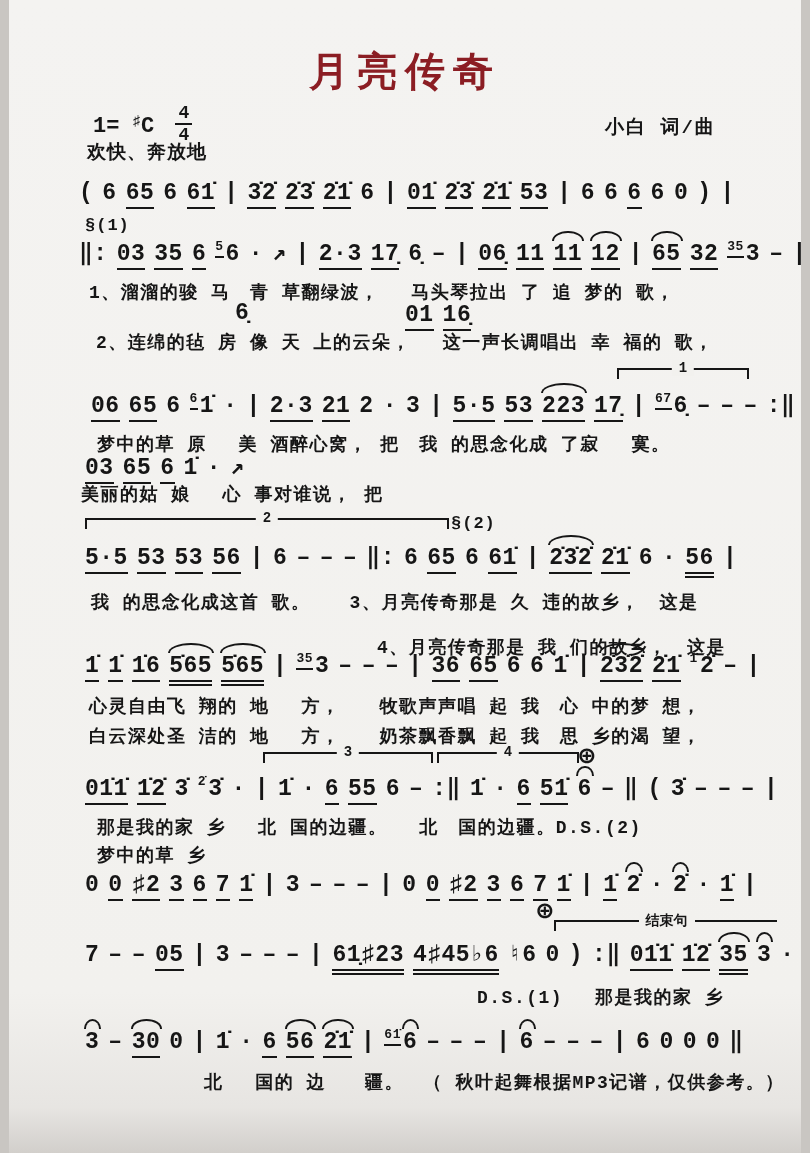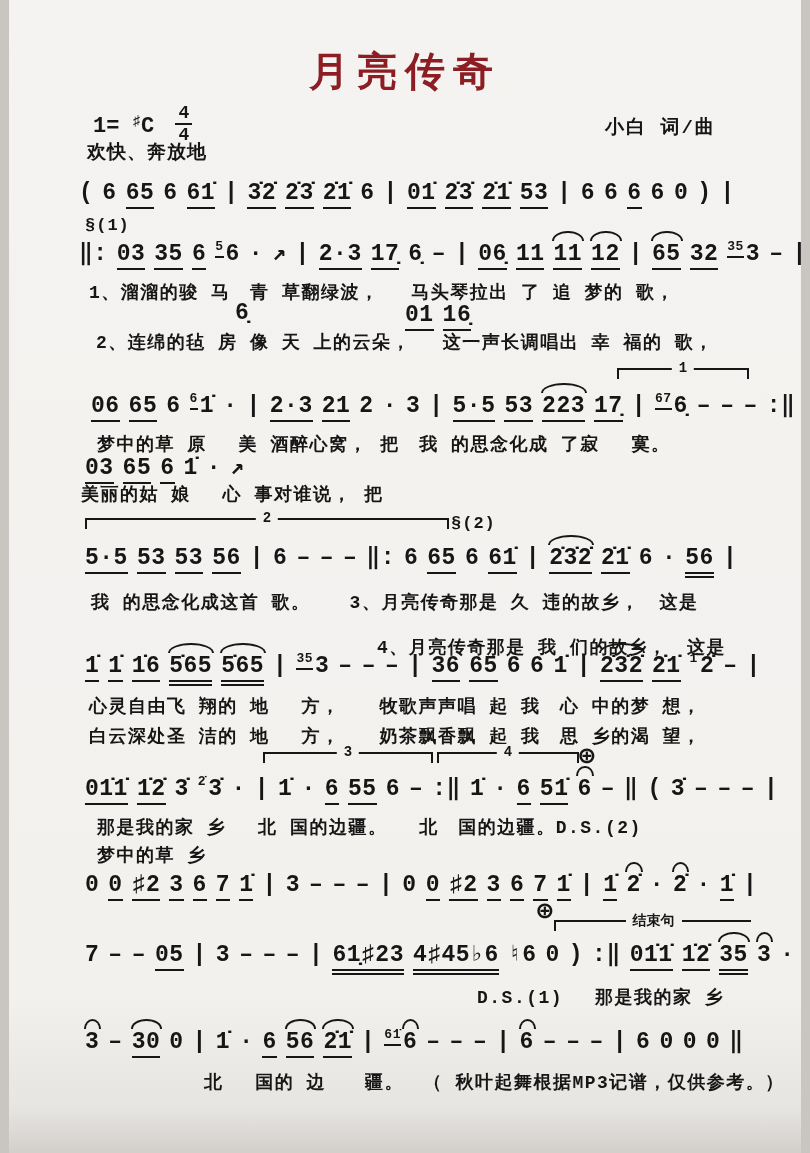--- a/index.html
+++ b/index.html
@@ -82,21 +82,21 @@
         <span class="blabel">3</span>
       </div>
       <div class="bracket" style="left: 428px; top: 752px; width: 138px;">
         <span class="blabel">4</span>
       </div>
       <div class="coda" style="left: 570px; top: 740px;">⊕</div>
       <div class="note-line" style="left: 76px; top: 775px;"><span class="tok u">01̇1̇</span><span class="tok u">1̇2̇</span><span class="tok">3̇</span><span class="tok g">2̇</span><span class="tok">3̇</span><span class="tok">·</span><span class="tok">|</span><span class="tok">1̇</span><span class="tok">·</span><span class="tok u">6</span><span class="tok u">55</span><span class="tok">6</span><span class="tok">–</span><span class="tok">:‖</span><span class="tok">1̇</span><span class="tok">·</span><span class="tok u">6</span><span class="tok u">51̇</span><span class="tok a">6</span><span class="tok">–</span><span class="tok">‖</span><span class="tok">(</span><span class="tok">3̇</span><span class="tok">–</span><span class="tok">–</span><span class="tok">–</span><span class="tok">|</span></div>
       <div class="lyric-line" style="left: 88px; top: 815px;">那是我的家 乡　 北 国的边疆。　 北　国的边疆。D.S.(2)</div>
       <div class="lyric-line" style="left: 88px; top: 843px;">梦中的草 乡</div>
       <div class="coda" style="left: 528px; top: 895px;">⊕</div>
-      <div class="bracket noright" style="left: 545px; top: 920px; width: 195px;">
+      <div class="bracket noright" style="left: 545px; top: 920px; width: 195px; padding-left: 26px;">
         <span class="blabel">结束句</span>
       </div>
       <div class="note-line" style="left: 76px; top: 872px;"><span class="tok">0</span><span class="tok u">0</span><span class="tok u">♯2</span><span class="tok u">3</span><span class="tok u">6</span><span class="tok u">7</span><span class="tok u">1̇</span><span class="tok">|</span><span class="tok">3</span><span class="tok">–</span><span class="tok">–</span><span class="tok">–</span><span class="tok">|</span><span class="tok">0</span><span class="tok u">0</span><span class="tok u">♯2</span><span class="tok u">3</span><span class="tok u">6</span><span class="tok u">7</span><span class="tok u">1̇</span><span class="tok">|</span><span class="tok u">1̇</span><span class="tok a">2̇</span><span class="tok">·</span><span class="tok a">2̇</span><span class="tok">·</span><span class="tok u">1̇</span><span class="tok">|</span></div>
       <div class="note-line" style="left: 76px; top: 942px;"><span class="tok">7</span><span class="tok">–</span><span class="tok">–</span><span class="tok u">05</span><span class="tok">|</span><span class="tok">3</span><span class="tok">–</span><span class="tok">–</span><span class="tok">–</span><span class="tok">|</span><span class="tok w">61̣♯23</span><span class="tok w">4♯45♭6</span><span class="tok">♮6</span><span class="tok">0</span><span class="tok">)</span><span class="tok">:‖</span><span class="tok u">01̇1̇</span><span class="tok u">1̇2̇</span><span class="tok w a">35</span><span class="tok a">3</span><span class="tok">·</span><span class="tok">|</span></div>
       <div class="lyric-line" style="left: 468px; top: 985px; text-align: right;">D.S.(1)　 那是我的家 乡</div>
       <div class="note-line" style="left: 76px; top: 1028px;"><span class="tok a">3</span><span class="tok">–</span><span class="tok u a">30</span><span class="tok">0</span><span class="tok">|</span><span class="tok">1̇</span><span class="tok">·</span><span class="tok u">6</span><span class="tok u a">56</span><span class="tok u a">2̇1̇</span><span class="tok">|</span><span class="tok u g">61̇</span><span class="tok a">6</span><span class="tok">–</span><span class="tok">–</span><span class="tok">–</span><span class="tok">|</span><span class="tok a">6</span><span class="tok">–</span><span class="tok">–</span><span class="tok">–</span><span class="tok">|</span><span class="tok">6</span><span class="tok">0</span><span class="tok">0</span><span class="tok">0</span><span class="tok">‖</span></div>
       <div class="lyric-line" style="left: 195px; top: 1070px;">北　 国的 边　　疆。　（ 秋叶起舞根据MP3记谱，仅供参考。）</div>
     </div>
 </div>
 

